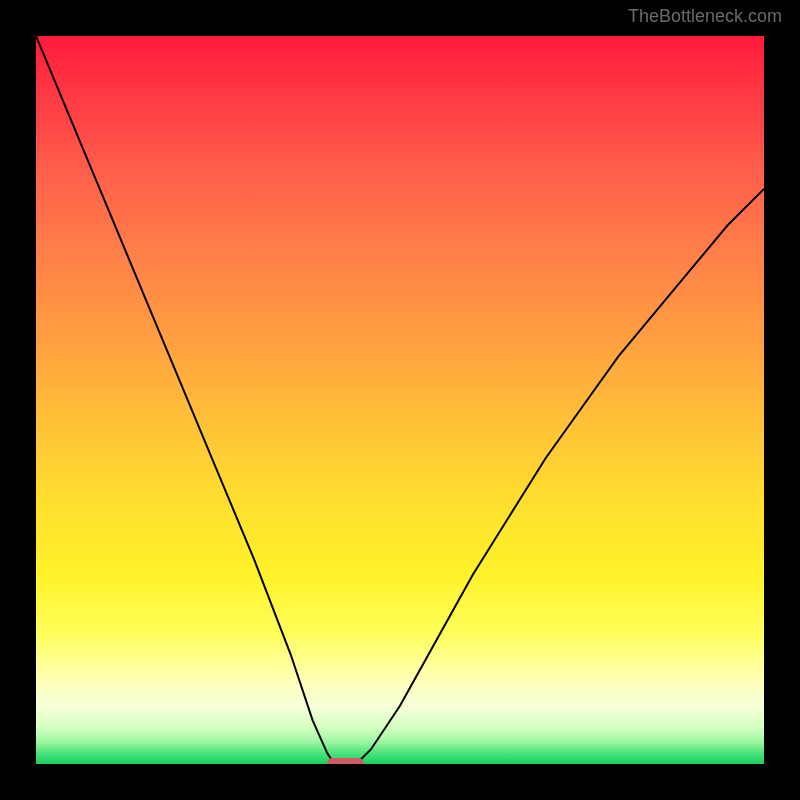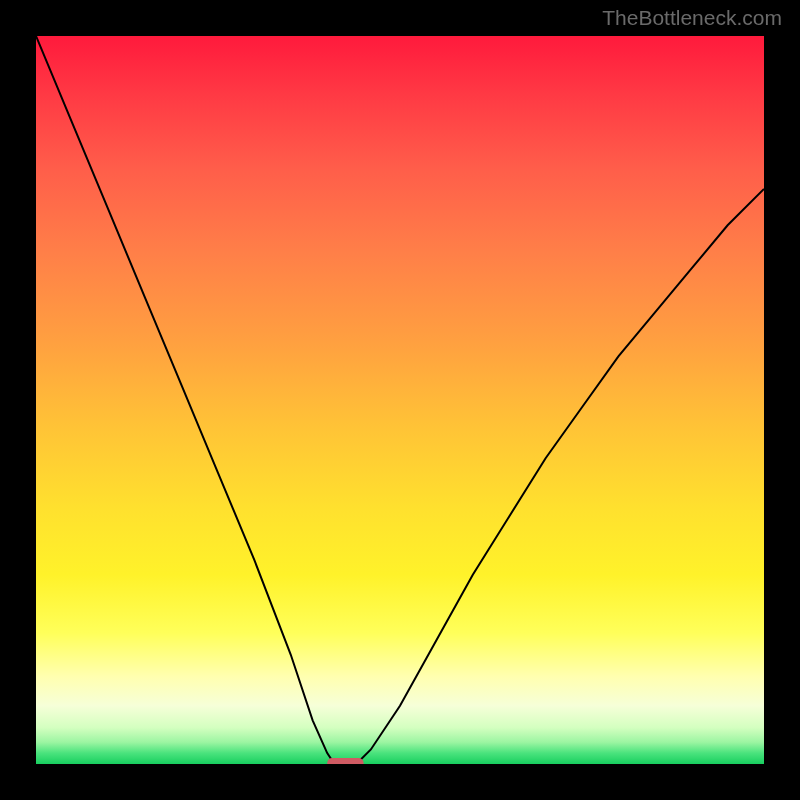--- a/index.html
+++ b/index.html
@@ -8,21 +8,21 @@
       height: 800px;
       background: #000;
       position: relative;
       font-family: Arial, sans-serif;
     }
     .watermark {
       position: absolute;
       top: 6px;
       right: 18px;
       color: #6a6a6a;
-      font-size: 21px;
+      font-size: 18px;
       font-weight: 500;
       z-index: 10;
     }
     .plot-area {
       position: absolute;
       left: 36px;
       top: 36px;
       width: 728px;
       height: 728px;
       background: linear-gradient(to bottom,

